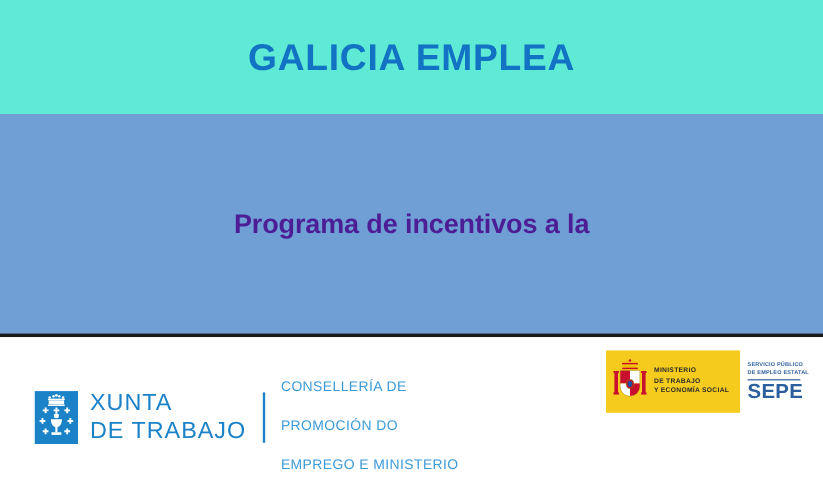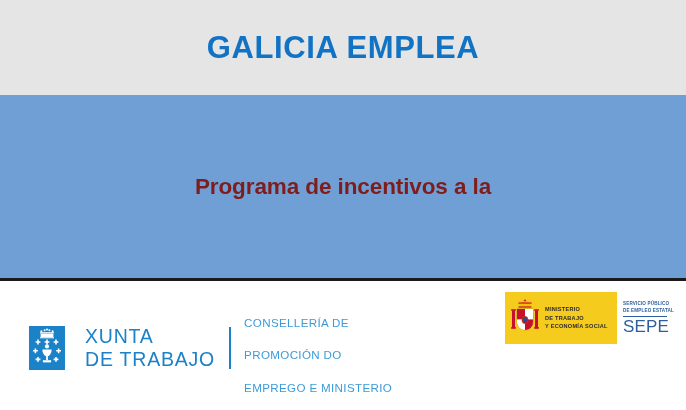--- a/index.html
+++ b/index.html
@@ -11,21 +11,21 @@
     width: 686px;
     height: 410px;
     font-family: "Liberation Sans", sans-serif;
     overflow: hidden;
     position: relative;
   }
 
   
   #title-area {
     height: 95px;
-    background: #e5e5e5;
+    background: #5eead4;
     display: flex;
     align-items: center;
     justify-content: center;
   }
   #main-title {
     color: #1273c4;
     font-size: 31px;
     font-weight: bold;
     letter-spacing: 0.6px;
     line-height: 1;
@@ -38,21 +38,21 @@
     height: 186px;
     background: #6f9fd4;
     display: flex;
     align-items: center;
     justify-content: center;
     box-sizing: border-box;
     border-bottom: 3px solid #1a1a1a;
     position: relative;
   }
   #banner-text {
-    color: #7f1d1d;
+    color: #4c1d95;
     font-size: 22.5px;
     font-weight: bold;
     text-align: center;
     line-height: 1.42;
     padding: 0 14px;
     letter-spacing: -0.1px;
   }
   #banner-text .line {
     display: block;
     white-space: nowrap;
@@ -84,21 +84,21 @@
 
   #xunta-wordmark {
     margin-left: 10px;
     color: #1b82c8;
     font-size: 19.5px;
     line-height: 1.14;
     letter-spacing: 0.8px;
     white-space: nowrap;
     font-family: "Liberation Sans", sans-serif;
   }
-  #xunta-wordmark .wm-line { display: block; margin-left: 10px; }
+  #xunta-wordmark .wm-line { display: block; }
 
   #xunta-divider {
     width: 2px;
     height: 42px;
     background: #1b82c8;
     margin-left: 14px;
     margin-right: 13px;
     flex: 0 0 auto;
   }
   #conselleria {
@@ -165,21 +165,21 @@
   #sepe-sub .s-line { display: block; }
   #sepe-divider {
     width: 44px;
     height: 1px;
     background: #2b5f9e;
     margin: 2px 0 1px 0;
   }
   #sepe-word {
     color: #2b5f9e;
     font-size: 17px;
-    font-weight: normal;
+    font-weight: bold;
     letter-spacing: 0.2px;
     line-height: 1;
   }
 </style>
 </head>
 <body>
 
 <div id="title-area">
   <div id="main-title">GALICIA EMPLEA</div>
 </div>

